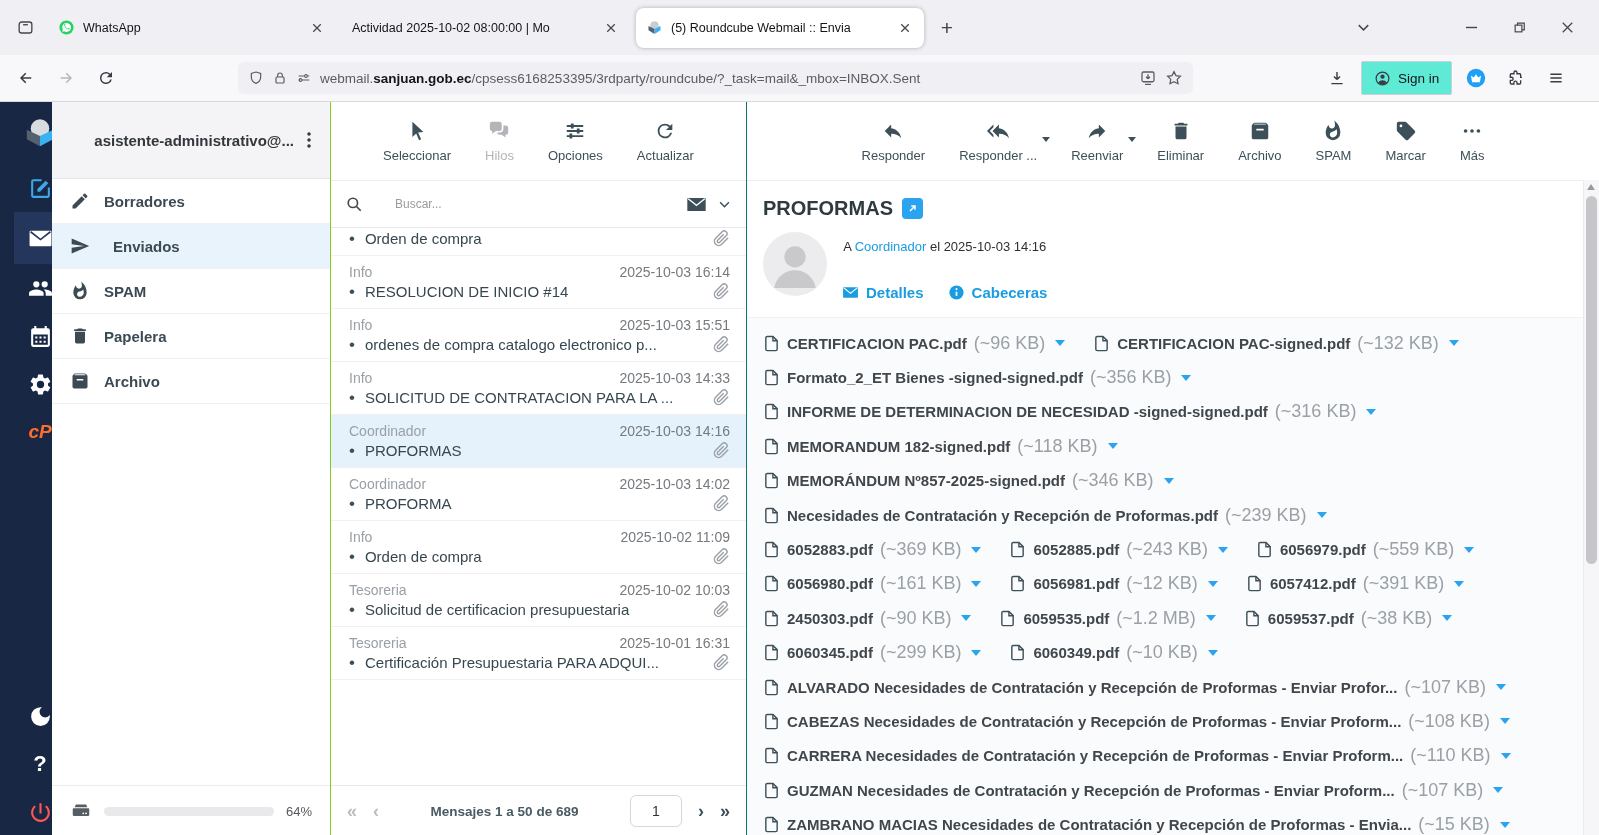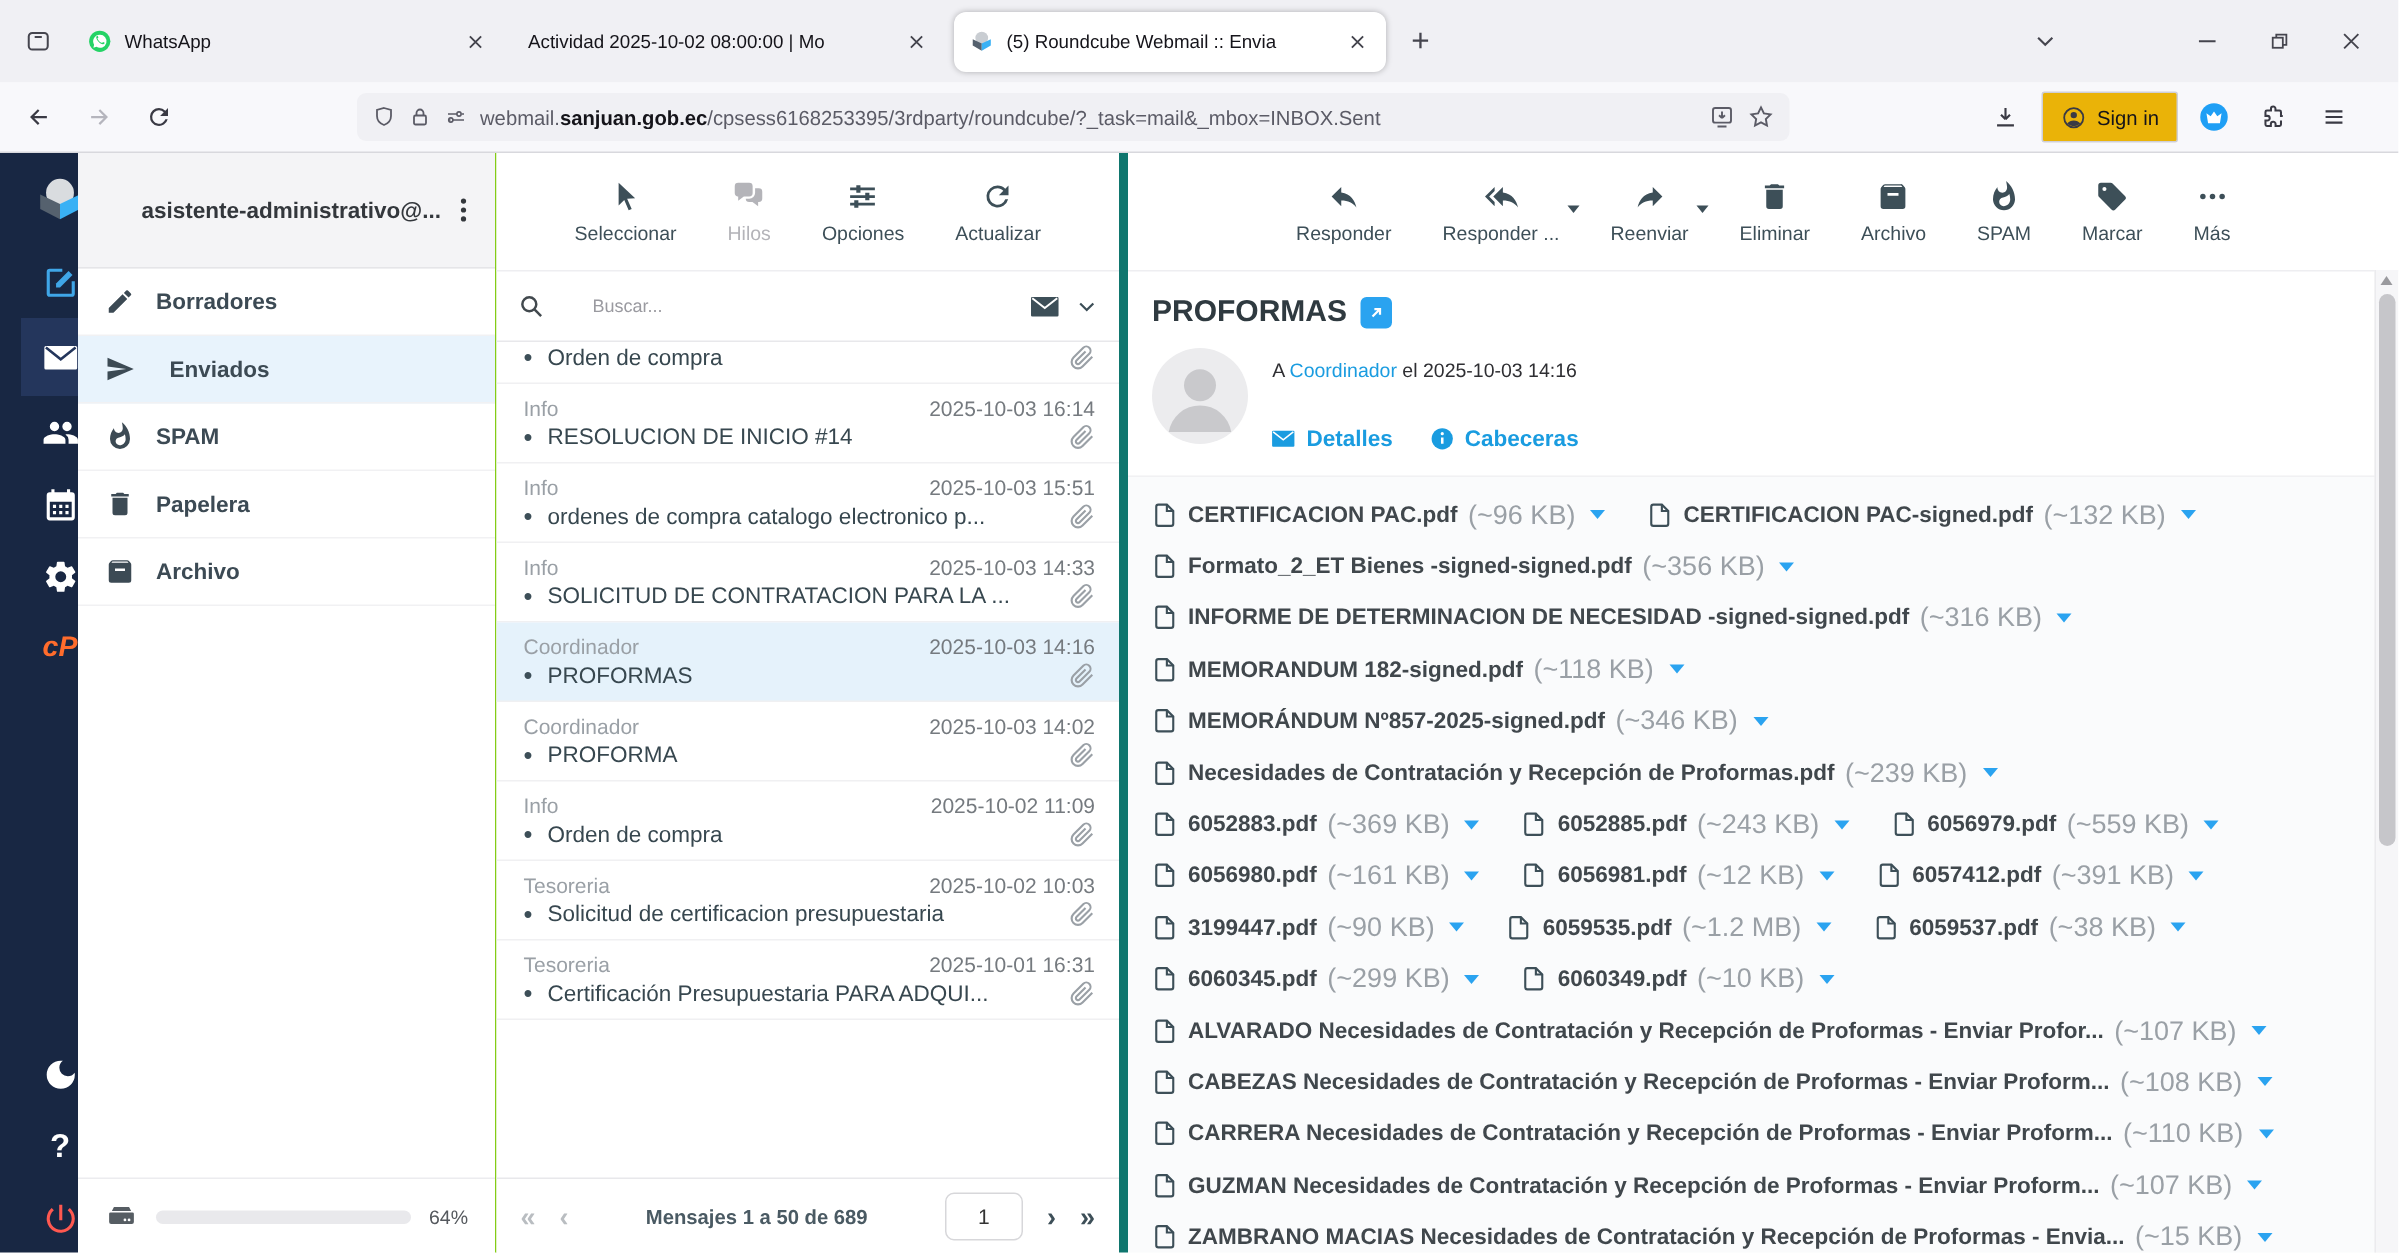--- a/index.html
+++ b/index.html
@@ -23,21 +23,21 @@
 
   .navbar{height:46px;background:#f8f8fb;border-bottom:1px solid #d8d8dd;display:flex;align-items:center;padding:0 10px;gap:8px;}
   .nav-btn{width:32px;height:32px;border-radius:6px;display:flex;align-items:center;justify-content:center;color:#3a3a44;flex:0 0 auto;}
   .nav-btn .ic{width:18px;height:18px;}
   .nav-btn.disabled{color:#b5b5bd;}
   .urlbar{flex:1;max-width:935px;height:32px;background:#f0f0f4;border-radius:6px;display:flex;align-items:center;
     padding:0 10px;gap:8px;font-size:13.5px;color:#5b5b66;}
   .urlbar .ic{width:16px;height:16px;color:#5b5b66;flex:0 0 auto;}
   .url-text{flex:1;white-space:nowrap;overflow:hidden;}
   .url-domain{color:#15141a;font-weight:bold;}
-  .signin{height:32px;border:1px solid #cfcfd8;border-radius:2px;background:#eab308;display:flex;align-items:center;
+  .signin{height:32px;border:1px solid #cfcfd8;border-radius:2px;background:#5eead4;display:flex;align-items:center;
     gap:7px;padding:0 12px;font-size:13.5px;color:#15141a;}
   .signin .ic{width:17px;height:17px;color:#3a3a44;}
 
   
   .content{display:flex;height:734px;}
 
   .leftnav{width:52px;background:#182743;display:flex;flex-direction:column;align-items:center;flex:0 0 auto;}
   .nav-item{width:52px;height:48px;display:flex;align-items:center;justify-content:center;color:#fff;margin-left:28px;}
   .nav-item .ic{width:25px;height:25px;}
   .nav-item.logo{height:62px;}
@@ -60,21 +60,21 @@
   .f-label{font-size:15px;font-weight:600;color:#3c4a54;}
   .folder-item.selected{background:#e8f3fc;gap:23px;}
   .badge{margin-left:auto;background:#50b4f4;color:#fff;border-radius:10px;padding:2px 10px;font-size:13px;font-weight:bold;}
   .quota-row{margin-top:auto;height:50px;border-top:1px solid #ececef;display:flex;align-items:center;gap:12px;padding:0 18px;}
   .quota-row .ic{width:22px;height:22px;color:#565d63;}
   .quota-track{flex:1;height:9px;background:#e9e9ec;border-radius:5px;overflow:hidden;}
   .quota-fill{height:100%;width:64%;background:#6cbdf5;border-radius:5px;}
   .quota-pct{font-size:13px;color:#55595e;}
 
   
-  .list-col{width:415px;border-right:6px solid #0f766e;display:flex;flex-direction:column;background:#fff;flex:0 0 auto;}
+  .list-col{width:415px;border-right:1px solid #0f766e;display:flex;flex-direction:column;background:#fff;flex:0 0 auto;}
   .tb{height:78px;display:flex;align-items:center;justify-content:center;border-bottom:1px solid #eeeef1;flex:0 0 auto;}
   .tb-item{display:flex;flex-direction:column;align-items:center;gap:6px;position:relative;padding:0 4px;color:#3d4f58;}
   .tb-item .tb-ic{width:22px;height:22px;}
   .tb-label{font-size:13px;white-space:nowrap;}
   .tb-item.disabled{color:#b4b4b9;}
   .tb-caret{position:absolute;right:-9px;top:17px;width:0;height:0;border-left:4.5px solid transparent;
     border-right:4.5px solid transparent;border-top:5.5px solid #3d4f58;}
   .list-tb{gap:26px;}
   .view-tb{gap:26px;}
   .search-row{height:46px;border-bottom:1px solid #e8e8eb;display:flex;align-items:center;gap:10px;padding:0 14px;flex:0 0 auto;}
@@ -933,21 +933,21 @@
           </span>
         </div>
         <div class="att-row">
           <span class="att">
             <span class="ic pdf">
               <svg viewBox="0 0 24 24">
                 <path fill="none" stroke="currentColor" stroke-width="2" d="M14 2H6a2 2 0 0 0-2 2v16a2 2 0 0 0 2 2h12a2 2 0 0 0 2-2V8z"></path>
                 <path fill="none" stroke="currentColor" stroke-width="2" d="M14 2v6h6"></path>
               </svg>
             </span>
-            <span class="att-name">3199447.pdf</span>
+            <span class="att-name">2450303.pdf</span>
             <span class="att-size">(~90 KB)</span>
             <span class="caret-blue"></span>
           </span>
           <span class="att">
             <span class="ic pdf">
               <svg viewBox="0 0 24 24">
                 <path fill="none" stroke="currentColor" stroke-width="2" d="M14 2H6a2 2 0 0 0-2 2v16a2 2 0 0 0 2 2h12a2 2 0 0 0 2-2V8z"></path>
                 <path fill="none" stroke="currentColor" stroke-width="2" d="M14 2v6h6"></path>
               </svg>
             </span>

